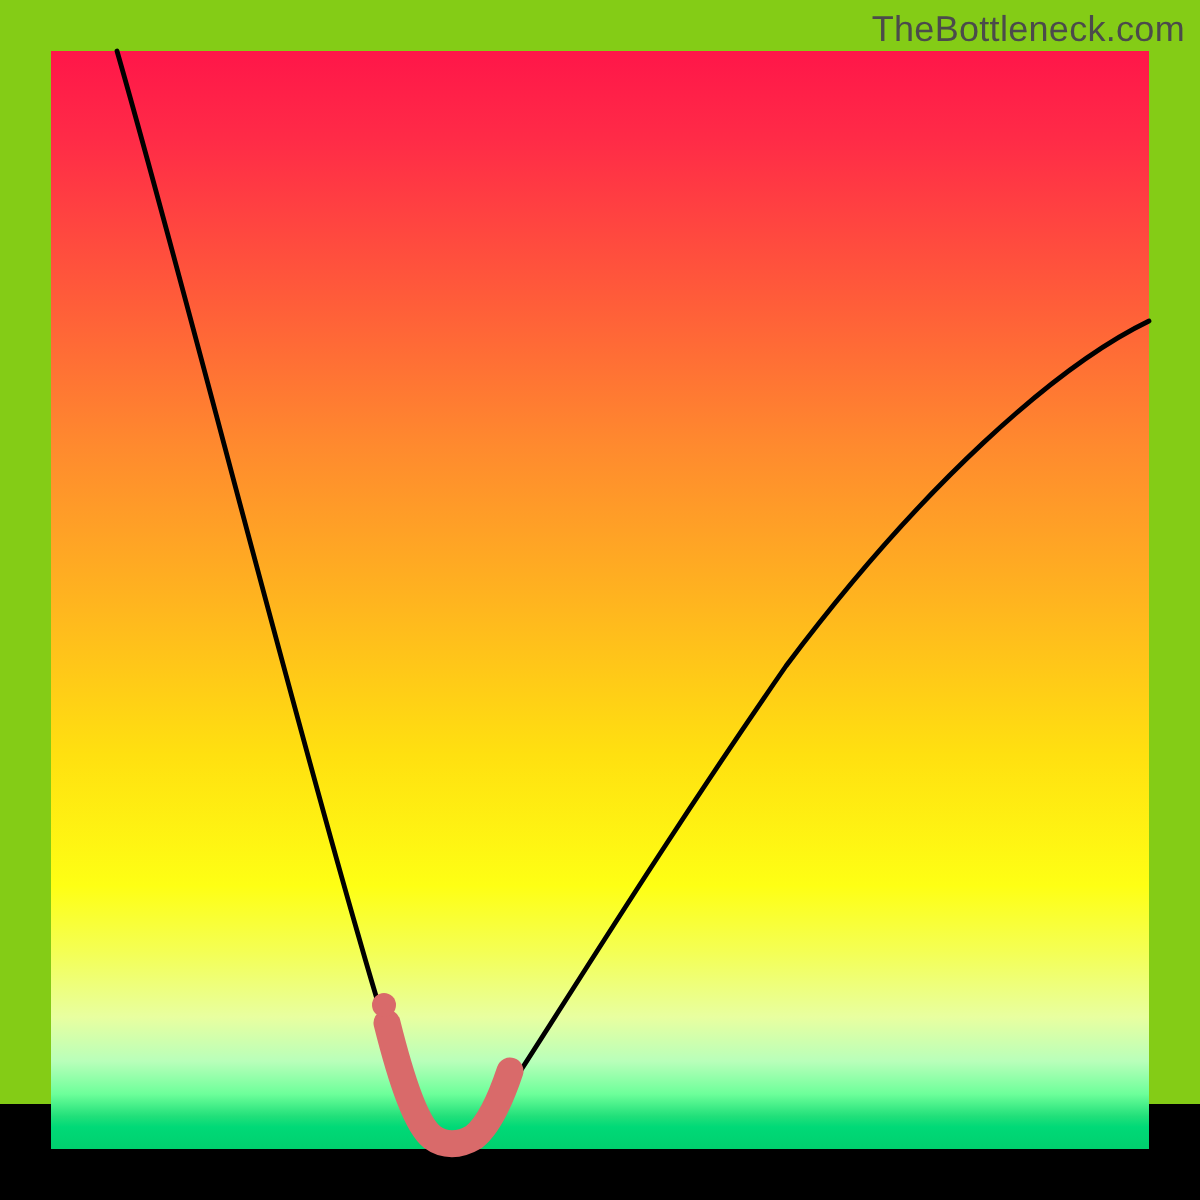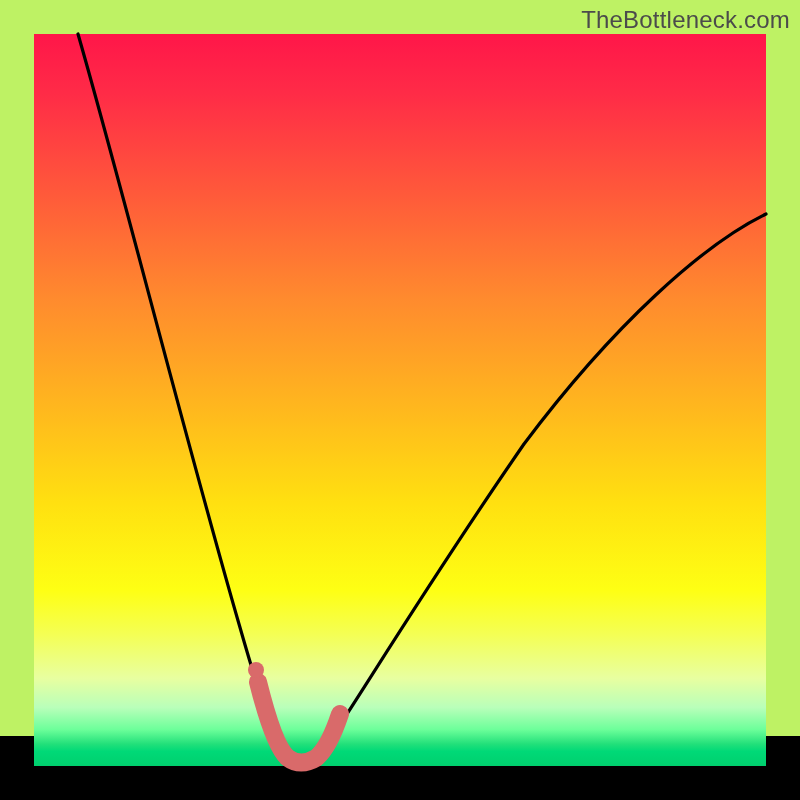--- a/index.html
+++ b/index.html
@@ -8,21 +8,21 @@
     width: 800px;
     height: 800px;
     background: #000;
     overflow: hidden;
     font-family: Arial, Helvetica, sans-serif;
   }
   .frame {
     position: absolute;
     left: 0; top: 0;
     width: 800px; height: 736px;
-    background: #bef264;
+    background: #84cc16;
   }
   .plot {
     position: absolute;
     left: 34px;
     top: 34px;
     width: 732px;
     height: 732px;
     
     background: linear-gradient(
       to bottom,

